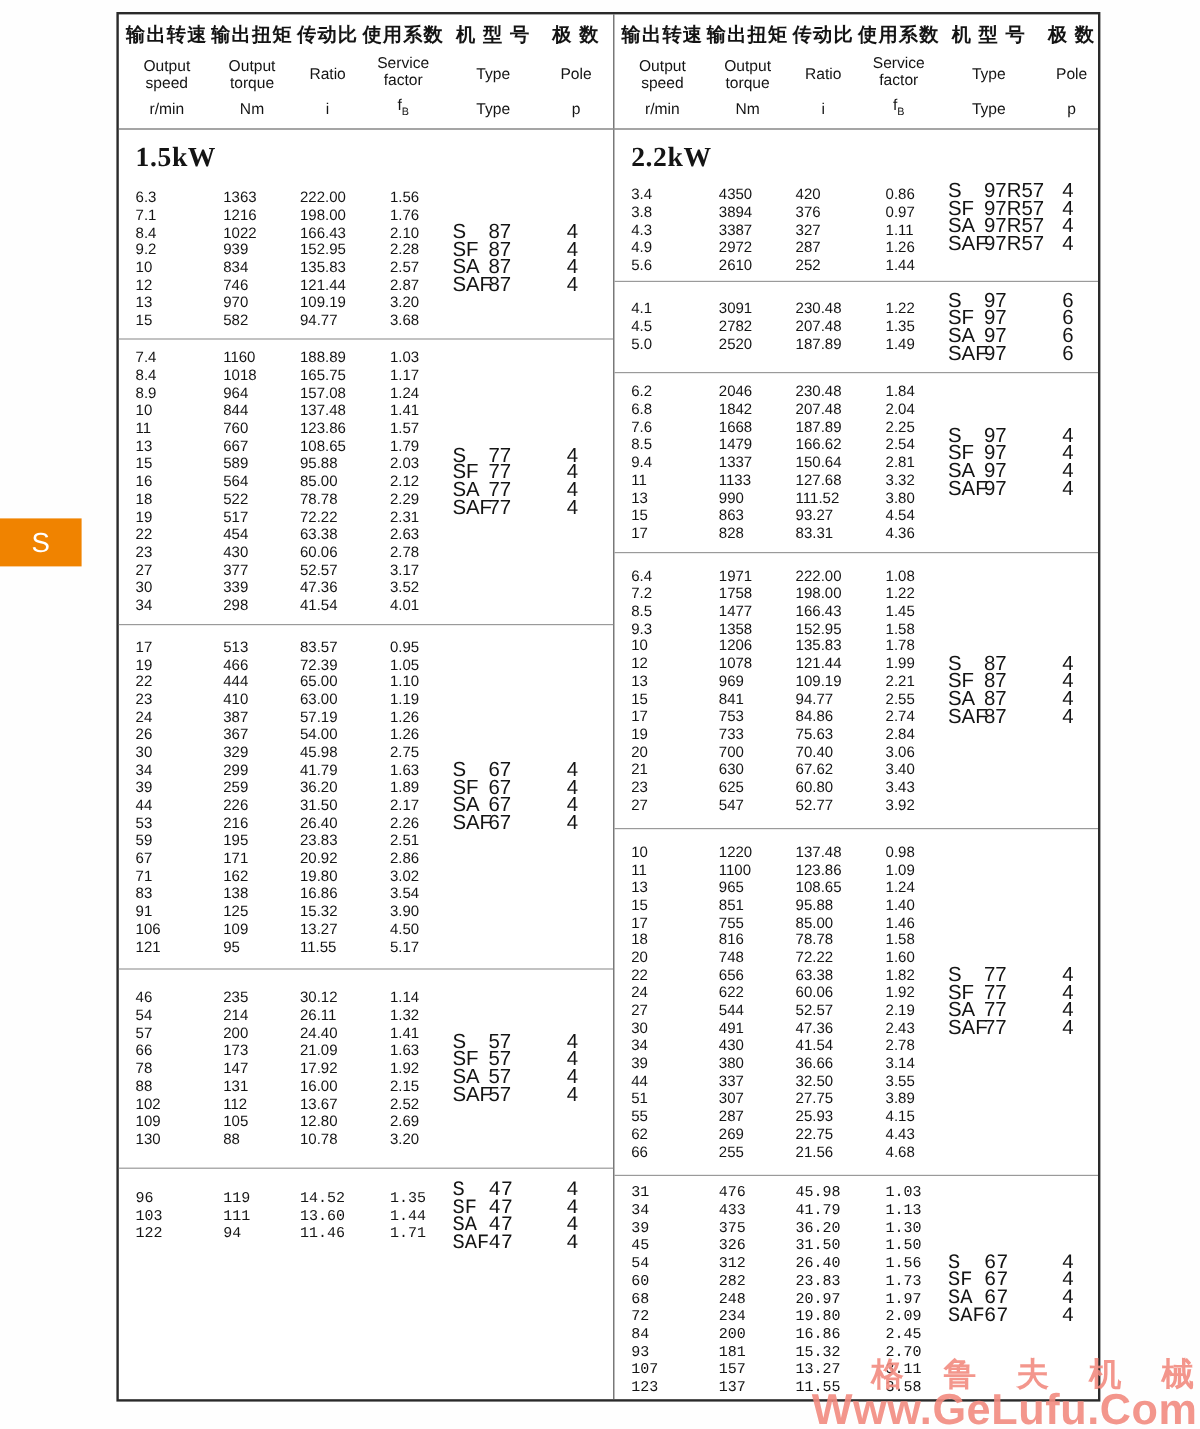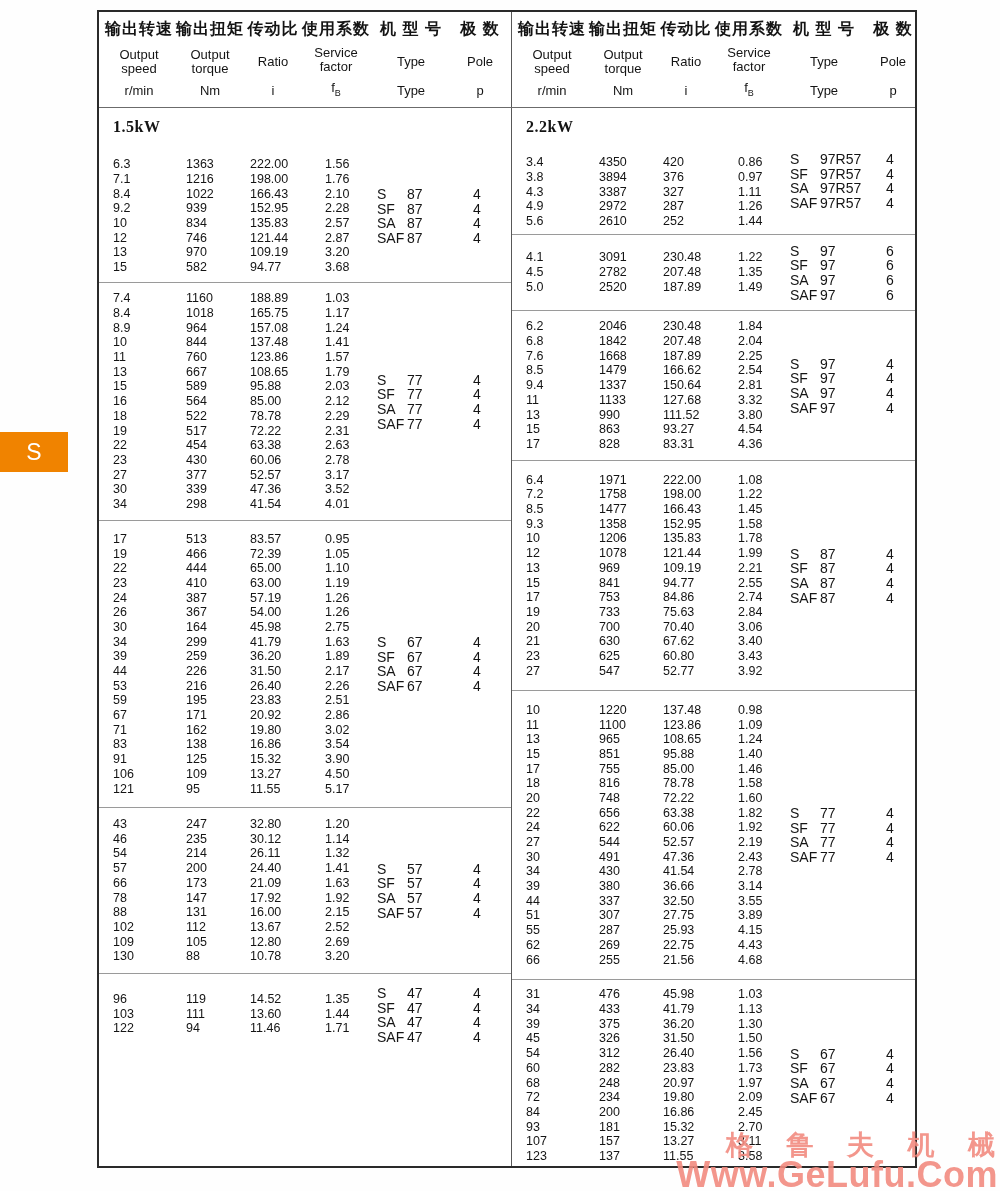--- a/index.html
+++ b/index.html
@@ -26,34 +26,34 @@
   .hunit{font-size:13px;}
   .hunit sub{font-size:9px;}
 
   .tbody{flex:1;display:flex;min-height:0;}
   .tbody-half{display:flex;flex-direction:column;box-sizing:border-box;}
   .tbody-half.left{width:413px;border-right:1px solid #585858;}
   .tbody-half.right{flex:1;}
 
   .section{position:relative;box-sizing:border-box;flex:none;display:flex;flex-direction:column;
     border-bottom:1px solid #9a9a9a;}
-  .section:last-child{border-bottom:none;}
-  .section-title{font-family:"Liberation Serif",serif;font-size:16px;font-weight:600;
+  .section:last-child{border-bottom:none;font-family:Liberation Mono, monospace;}
+  .section-title{font-family:"Liberation Serif",serif;font-size:23px;font-weight:600;
     letter-spacing:.5px;height:42px;box-sizing:border-box;padding:10px 0 0 14px;flex:none;}
   .rows-wrap{flex:1;position:relative;display:flex;flex-direction:column;justify-content:center;min-height:0;}
   .rows-wrap.top{justify-content:flex-start;padding-top:18px;}
 
   .row{position:relative;flex:0 0 14.7px;height:14.7px;line-height:14.7px;font-size:12.5px;}
   .cell{position:absolute;top:0;white-space:nowrap;}
   .c-speed{left:14px;}
   .c-torque{left:87px;}
   .c-ratio{left:151px;}
   .c-factor{left:226px;}
 
-  .type-block{position:absolute;left:278px;top:50%;transform:translateY(-50%);font-size:14px;}
+  .type-block{position:absolute;left:278px;top:50%;transform:translateY(-50%);font-size:17px;}
   .type-block.fixed{transform:none;}
   .type-line{position:relative;height:14.7px;line-height:14.7px;white-space:nowrap;}
   .type-prefix{display:inline-block;width:30px;}
   .type-pole{position:absolute;left:88px;top:0;width:24px;text-align:center;}
 
   
   .watermark{position:absolute;right:2px;bottom:2px;text-align:right;
     color:#F28B80;font-weight:bold;opacity:.9;}
   .wm-cn{font-size:27px;letter-spacing:13px;margin-right:-10px;line-height:30px;}
   .wm-url{font-size:36px;letter-spacing:.5px;line-height:29px;}
@@ -334,21 +334,21 @@
                 <span class="cell c-factor">1.26</span>
               </div>
               <div class="row">
                 <span class="cell c-speed">26</span>
                 <span class="cell c-torque">367</span>
                 <span class="cell c-ratio">54.00</span>
                 <span class="cell c-factor">1.26</span>
               </div>
               <div class="row">
                 <span class="cell c-speed">30</span>
-                <span class="cell c-torque">164</span>
+                <span class="cell c-torque">329</span>
                 <span class="cell c-ratio">45.98</span>
                 <span class="cell c-factor">2.75</span>
               </div>
               <div class="row">
                 <span class="cell c-speed">34</span>
                 <span class="cell c-torque">299</span>
                 <span class="cell c-ratio">41.79</span>
                 <span class="cell c-factor">1.63</span>
               </div>
               <div class="row">
@@ -415,26 +415,20 @@
                 <div class="type-line"><span class="type-prefix">S</span><span class="type-code">67</span><span class="type-pole">4</span></div>
                 <div class="type-line"><span class="type-prefix">SF</span><span class="type-code">67</span><span class="type-pole">4</span></div>
                 <div class="type-line"><span class="type-prefix">SA</span><span class="type-code">67</span><span class="type-pole">4</span></div>
                 <div class="type-line"><span class="type-prefix">SAF</span><span class="type-code">67</span><span class="type-pole">4</span></div>
               </div>
             </div>
           </div>
           <div class="section" style="height: 166px;">
             <div class="rows-wrap">
               <div class="row">
-                <span class="cell c-speed">43</span>
-                <span class="cell c-torque">247</span>
-                <span class="cell c-ratio">32.80</span>
-                <span class="cell c-factor">1.20</span>
-              </div>
-              <div class="row">
                 <span class="cell c-speed">46</span>
                 <span class="cell c-torque">235</span>
                 <span class="cell c-ratio">30.12</span>
                 <span class="cell c-factor">1.14</span>
               </div>
               <div class="row">
                 <span class="cell c-speed">54</span>
                 <span class="cell c-torque">214</span>
                 <span class="cell c-ratio">26.11</span>
                 <span class="cell c-factor">1.32</span>

